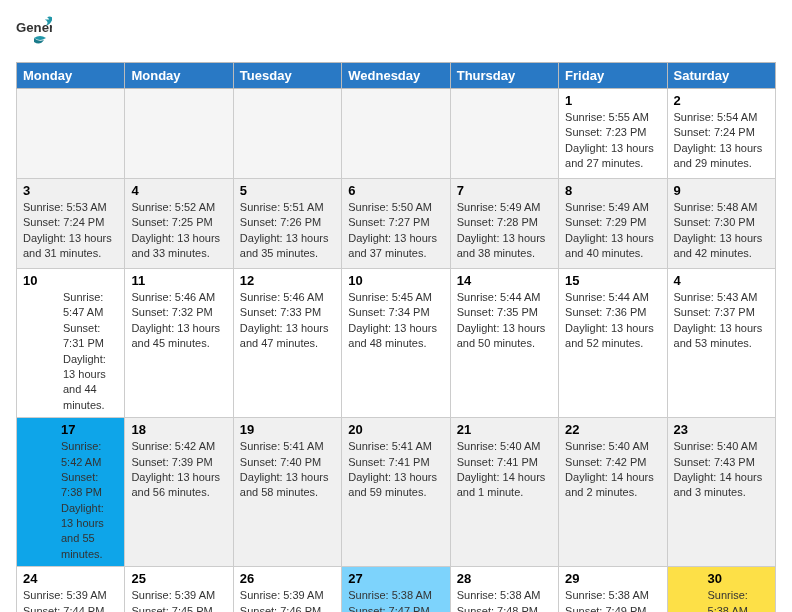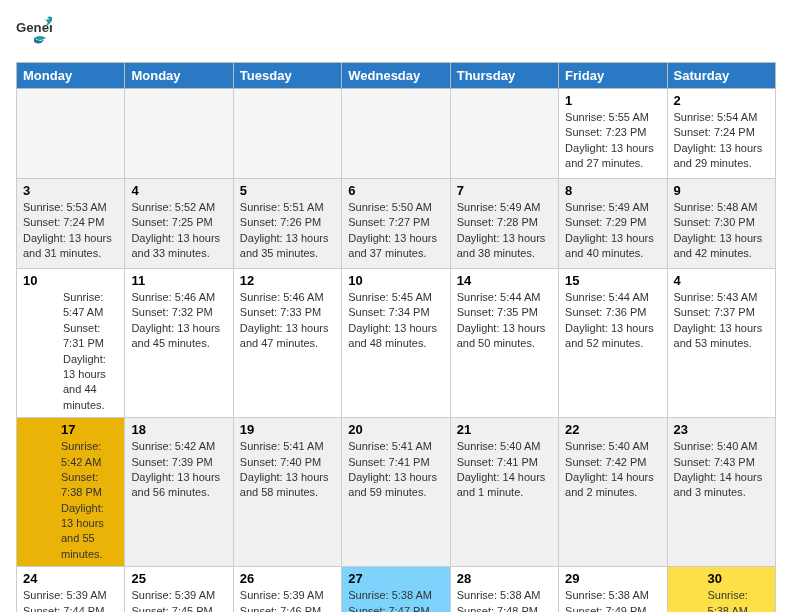--- a/index.html
+++ b/index.html
@@ -234,21 +234,21 @@
         </td>
         <td style="background: rgb(255, 255, 255);">
           <span class="day-num">4</span>
           <div class="day-info" style="white-space: pre-line;">Sunrise: 5:43 AM
 Sunset: 7:37 PM
 Daylight: 13 hours
 and 53 minutes.</div>
         </td>
       </tr>
       <tr style="background: rgb(240, 240, 240);">
-        <td style="background: #eab308; padding-left: 44px;">
+        <td style="background: #0ea5e9; padding-left: 44px;">
           <span class="day-num">17</span>
           <div class="day-info" style="white-space: pre-line;">Sunrise: 5:42 AM
 Sunset: 7:38 PM
 Daylight: 13 hours
 and 55 minutes.</div>
         </td>
         <td style="background: rgb(240, 240, 240);">
           <span class="day-num">18</span>
           <div class="day-info" style="white-space: pre-line;">Sunrise: 5:42 AM
 Sunset: 7:39 PM

